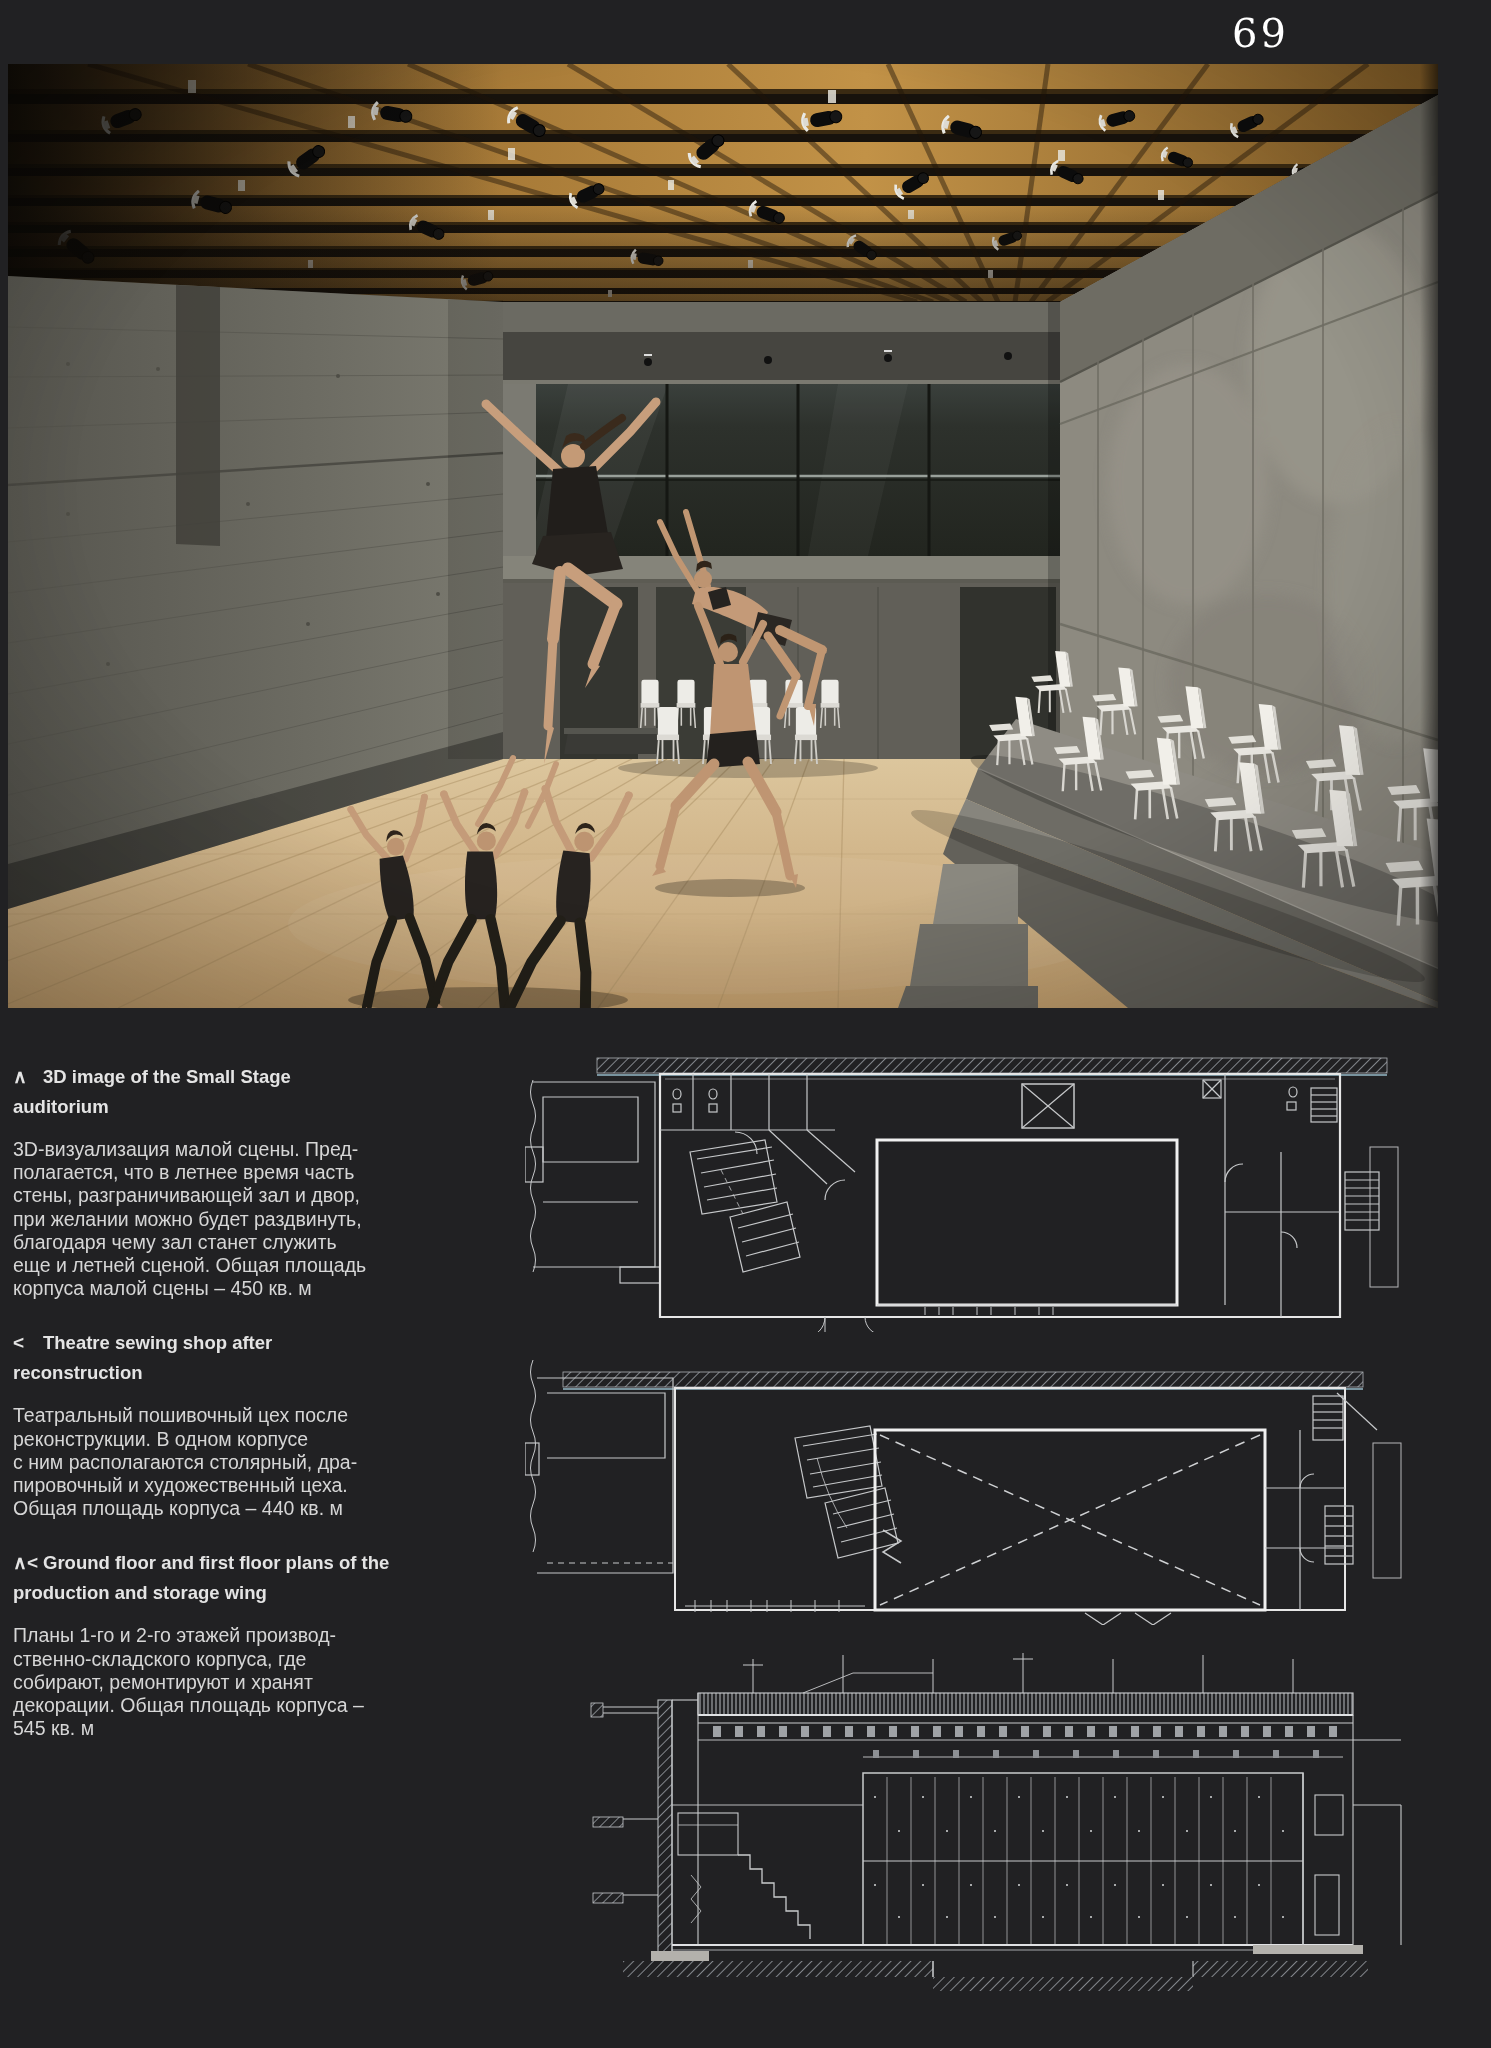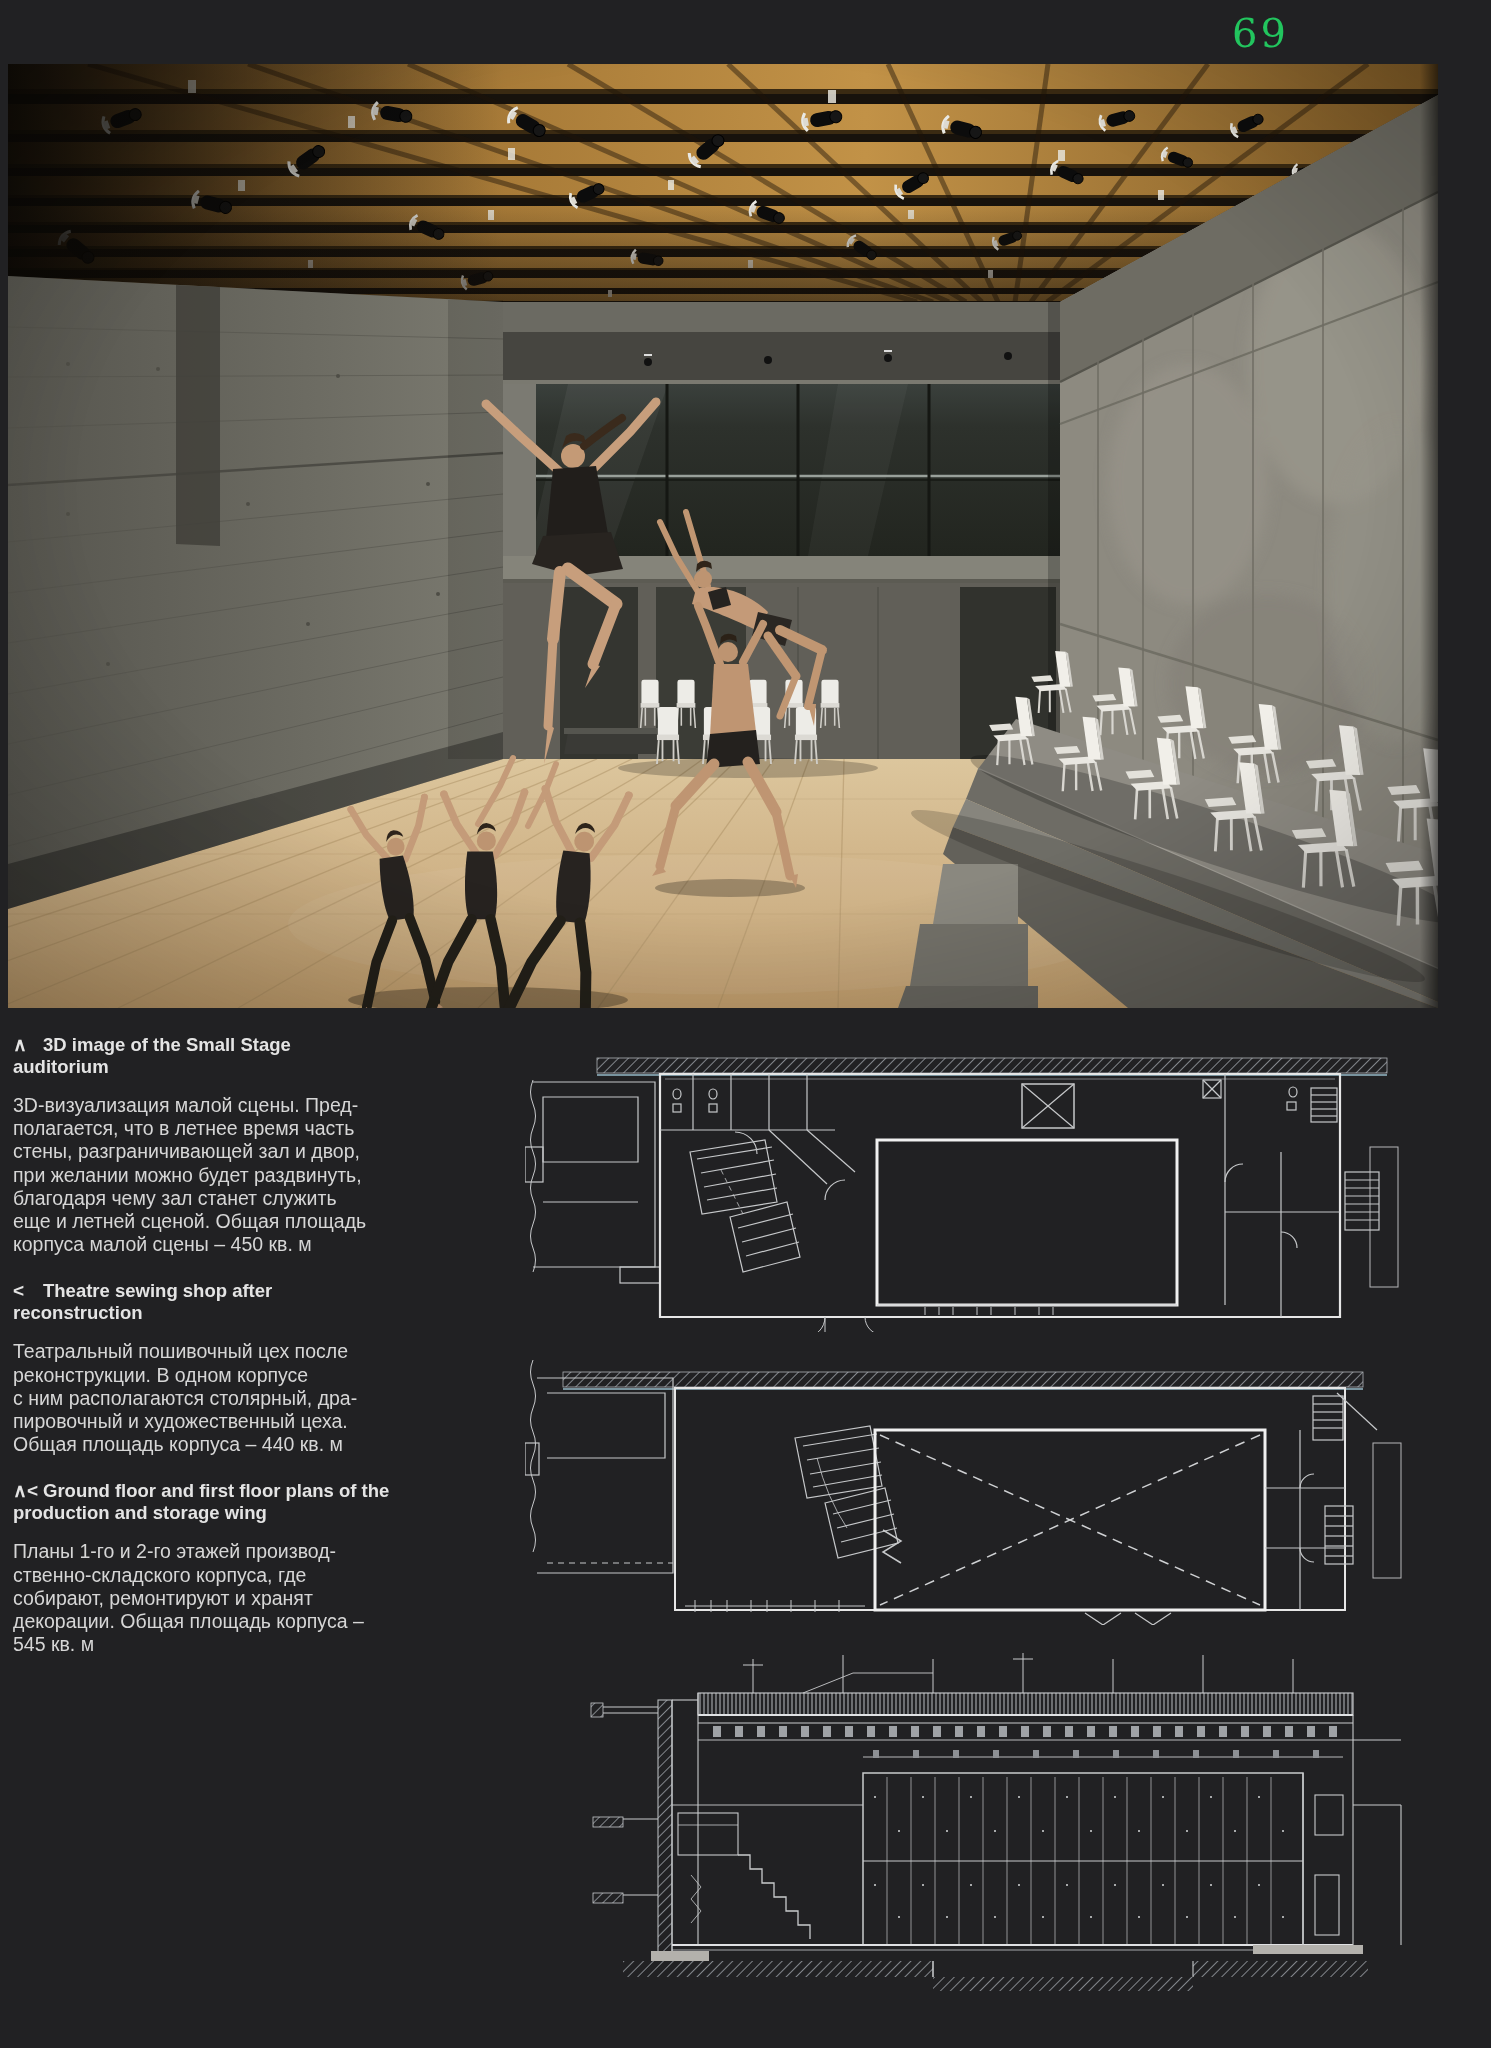--- a/index.html
+++ b/index.html
@@ -1,23 +1,23 @@
 <!DOCTYPE html>
 <html><head>
 <meta charset="utf-8">
 <style>
   html,body{margin:0;padding:0;background:#111;}
   .page{position:relative;width:1491px;height:2048px;background:#212123;overflow:hidden;
         font-family:"Liberation Sans",sans-serif;}
-  .pagenum{position:absolute;left:1232px;top:10px;color:#22c55e;font-family:"DejaVu Serif",serif;
+  .pagenum{position:absolute;left:1232px;top:10px;color:#ffffff;font-family:"DejaVu Serif",serif;
            font-size:40px;letter-spacing:3px;}
   .photo{position:absolute;left:8px;top:64px;width:1430px;height:944px;background:#222;}
   .captions{position:absolute;left:13px;top:1034px;width:378px;color:#d9d9d9;}
   .cap-block{margin-bottom:24px;}
-  .cap-en{font-weight:bold;font-size:18.5px;line-height:22px;white-space:pre-line;color:#e4e4e4;}
+  .cap-en{font-weight:bold;font-size:18.5px;line-height:30px;white-space:pre-line;color:#e4e4e4;margin-top:28px;}
   .cap-marker{display:inline-block;min-width:30px;font-weight:bold;font-size:19px;color:#e4e4e4;}
   .cap-ru{font-size:19.5px;line-height:23.2px;white-space:pre-line;color:#d6d6d6;margin-top:16px;}
   .drawing{position:absolute;}
   svg{display:block;}
 </style>
 </head>
 <body>
 
 <div class="page">
 

